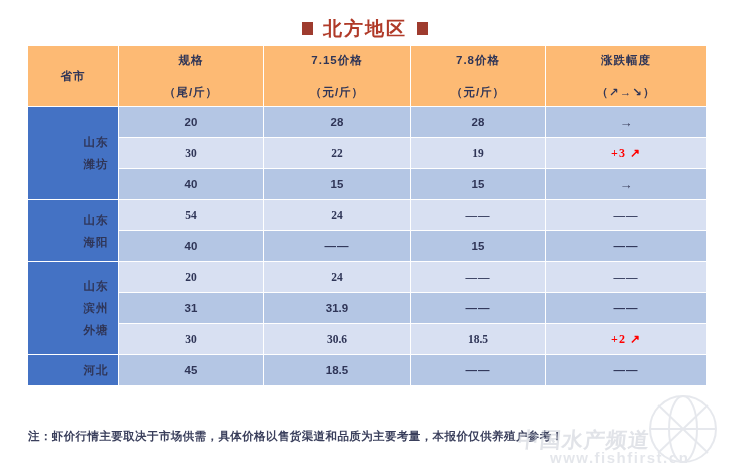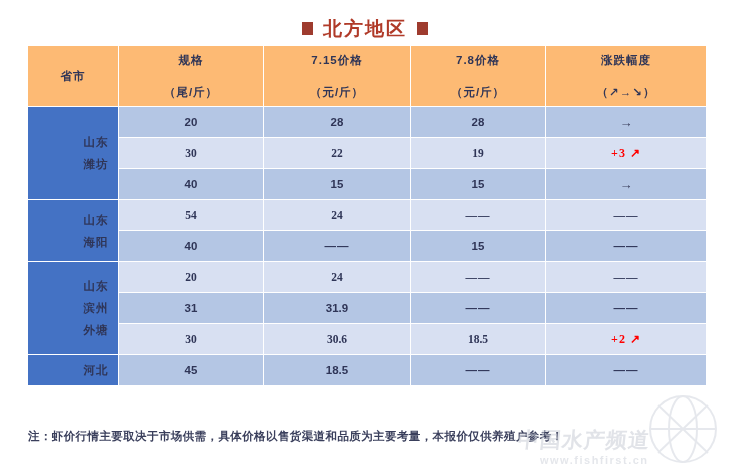--- a/index.html
+++ b/index.html
@@ -128,23 +128,23 @@
     left: 2px;
     bottom: 18px;
     font-size: 21px;
     font-weight: bold;
     color: #c9cdd6;
     letter-spacing: 1px;
     transform: skewX(-6deg);
   }
   .wm-url {
     position: absolute;
-    left: 24px;
+    left: 34px;
     bottom: 6px;
-    font-size: 11px;
+    font-size: 15px;
     font-weight: bold;
     color: #cfd3db;
     letter-spacing: 1.5px;
   }
   .wm-globe {
     position: absolute;
     right: 6px;
     bottom: 6px;
     width: 74px;
     height: 74px;

